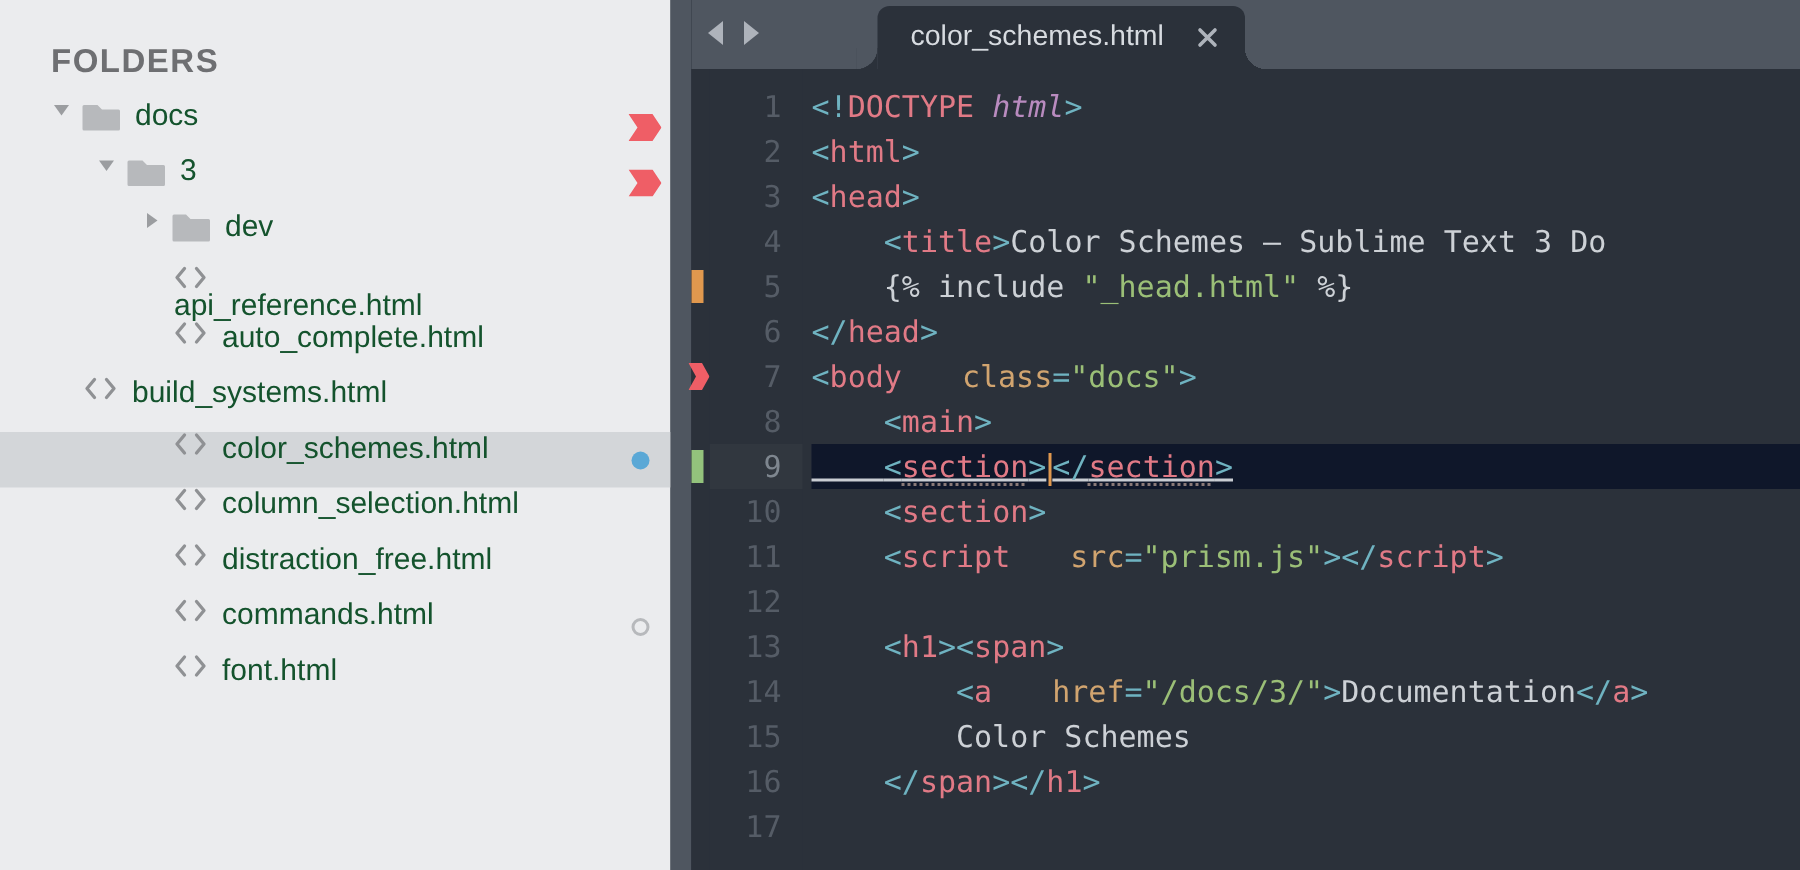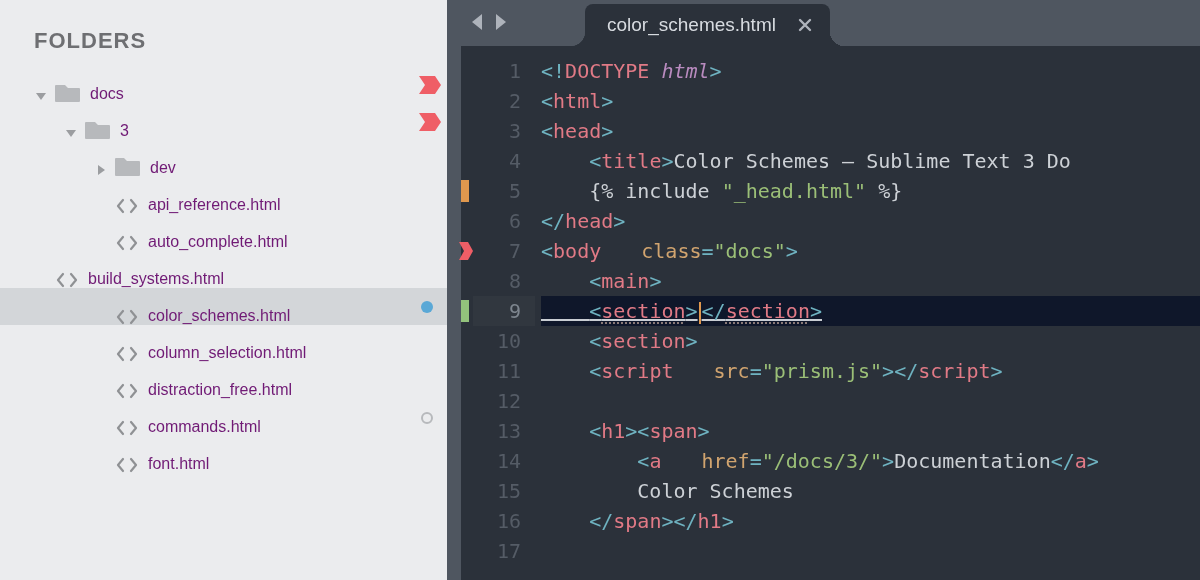--- a/index.html
+++ b/index.html
@@ -3,21 +3,21 @@
 <meta charset="utf-8">
 <style>
   * { margin: 0; padding: 0; box-sizing: border-box; }
   html, body { width: 1200px; height: 580px; overflow: hidden; font-family: -apple-system, BlinkMacSystemFont, "Segoe UI", sans-serif; }
   body { display: flex; background: #2b313a; }
 
   
   .sidebar { width: 447px; height: 100%; background: #ebecee; display: flex; flex-direction: column; }
   .sidebar-header { padding: 28px 0 12px 34px; font-size: 22px; font-weight: 700; letter-spacing: 1px; color: #6e6f72; }
   .tree { flex: 1; overflow: hidden; }
-  .tree-row { display: flex; align-items: flex-end; height: 37px; font-size: 16px; color: #701a75; position: relative; cursor: default; }
+  .tree-row { display: flex; align-items: flex-start; height: 37px; font-size: 20px; color: #14532d; position: relative; cursor: default; }
   .tree-row.selected { background: #d3d6d9; }
   .disclosure { width: 14px; height: 14px; display: inline-flex; align-items: center; justify-content: center; margin-right: 6px; }
   .folder-icon { width: 28px; height: 22px; margin-right: 8px; }
   .file-icon { width: 22px; height: 16px; margin-right: 10px; display: inline-flex; align-items: center; justify-content: center; }
   .bookmark { position: absolute; right: 6px; top: 50%; transform: translateY(-50%); }
   .dirty-dot { position: absolute; right: 14px; top: 50%; transform: translateY(-50%); width: 12px; height: 12px; border-radius: 50%; background: #5aa8d6; }
   .clean-circle { position: absolute; right: 14px; top: 50%; transform: translateY(-50%); width: 12px; height: 12px; border-radius: 50%; border: 2px solid #b7b9bc; }
   .tree-label { white-space: nowrap; overflow: hidden; }
 
   
@@ -109,21 +109,21 @@
   <path d="M3 1 L10 6 L3 11 Z" fill="#9b9da0"></path>
           </svg>
         </span>
         <span class="folder-icon">
           <svg width="28" height="22" viewBox="0 0 28 22">
   <path d="M1 4 L1 20 Q1 21 2 21 L25 21 Q26 21 26 20 L26 7 Q26 6 25 6 L13 6 L10 3 L2 3 Q1 3 1 4 Z" fill="#b7b9bc"></path>
           </svg>
         </span>
         <span class="tree-label">dev</span>
       </div>
-      <div class="tree-row" style="padding-left: 116px;">
+      <div class="tree-row" style="padding-left: 116px; flex-direction: column;">
         <span class="file-icon">
           <svg width="22" height="16" viewBox="0 0 22 16">
   <path d="M7 2 L2 8 L7 14" stroke="#8f9194" stroke-width="2.2" fill="none" stroke-linecap="round" stroke-linejoin="round"></path>
   <path d="M15 2 L20 8 L15 14" stroke="#8f9194" stroke-width="2.2" fill="none" stroke-linecap="round" stroke-linejoin="round"></path>
           </svg>
         </span>
         <span class="tree-label">api_reference.html</span>
       </div>
       <div class="tree-row" style="padding-left: 116px;">
         <span class="file-icon">

